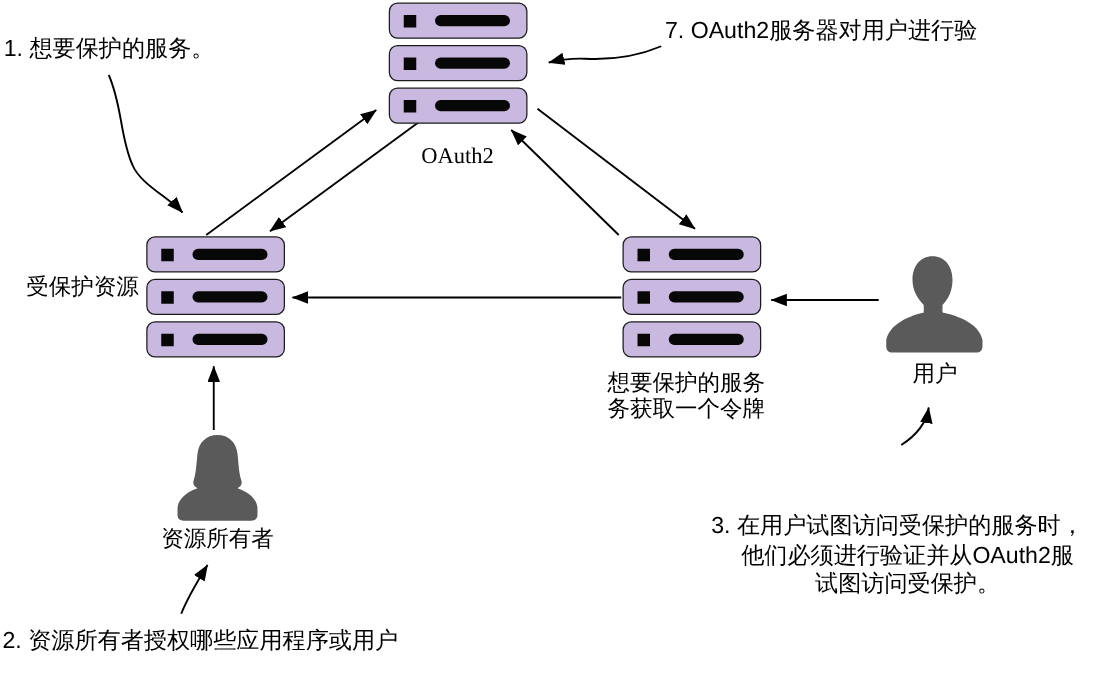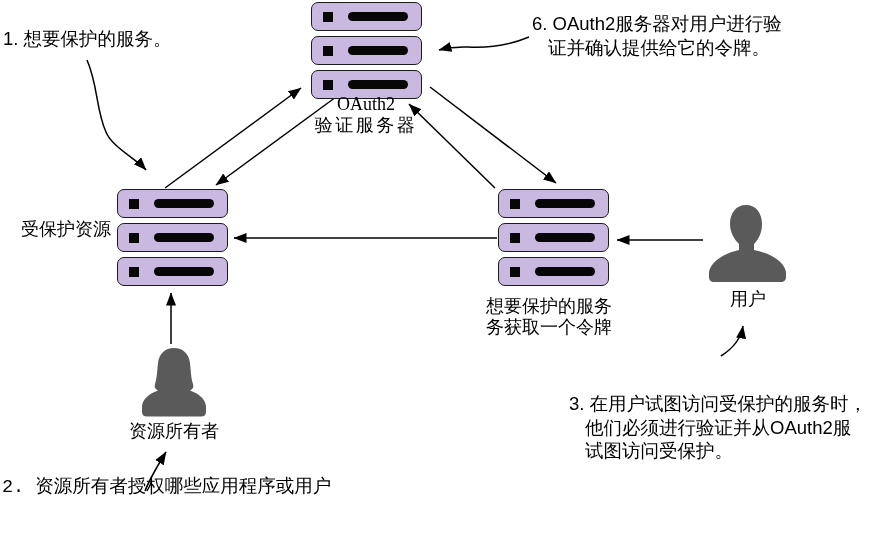--- a/index.html
+++ b/index.html
@@ -64,23 +64,22 @@
       </div>
     <div class="srow">
         <span class="led"></span>
         <span class="bay"></span>
       </div>
     <div class="srow">
         <span class="led"></span>
         <span class="bay"></span>
       </div>
   </div>
-  <div class="nlabel" style="left:311px;top:94px;width:110px;">
+  <div class="nlabel" style="left:311px;top:114px;width:110px;">
     <div>OAuth2</div>
-    <div class="spread">验证服务器</div>
   </div>
 
   <div class="stack" style="left:117px;top:189px;">
     <div class="srow">
         <span class="led"></span>
         <span class="bay"></span>
       </div>
     <div class="srow">
         <span class="led"></span>
         <span class="bay"></span>
@@ -122,28 +121,27 @@
     <path fill="#5a5a5a" d="M36,2 C45,2 51,8 52,17 C53,26 53,32 55,38 C56,41 55,43 52,44.5
       C62,48 68,54 68,61 L68,66 C68,69 66,70.5 63,70.5 L9,70.5 C6,70.5 4,69 4,66 L4,61
       C4,54 10,48 20,44.5 C17,43 16,41 17,38 C19,32 19,26 20,17 C21,8 27,2 36,2 Z"></path>
   </svg>
   <div class="nlabel" style="left:128px;top:421px;width:92px;text-align:center;">资源所有者</div>
 
   <div class="note" style="left:3px;top:27px;">
     <div>1. 想要保护的服务。</div>
   </div>
 
-  <div class="note" style="left:2px;top:476px;font-family:Liberation Mono, monospace;">
+  <div class="note" style="left:2px;top:500px;">
     <div>2. 资源所有者授权哪些应用程序或用户</div>
   </div>
 
-  <div class="note" style="left:569px;top:392px;">
+  <div class="note" style="left:569px;top:408px;text-align:center;">
     <div>3. 在用户试图访问受保护的服务时，</div>
     <div class="cont">他们必须进行验证并从OAuth2服</div>
     <div class="cont">试图访问受保护。</div>
   </div>
 
   <div class="note" style="left:532px;top:12px;">
-    <div>6. OAuth2服务器对用户进行验</div>
-    <div class="cont">证并确认提供给它的令牌。</div>
+    <div>7. OAuth2服务器对用户进行验</div>
   </div>
 
 </div>
 
 </body></html>

